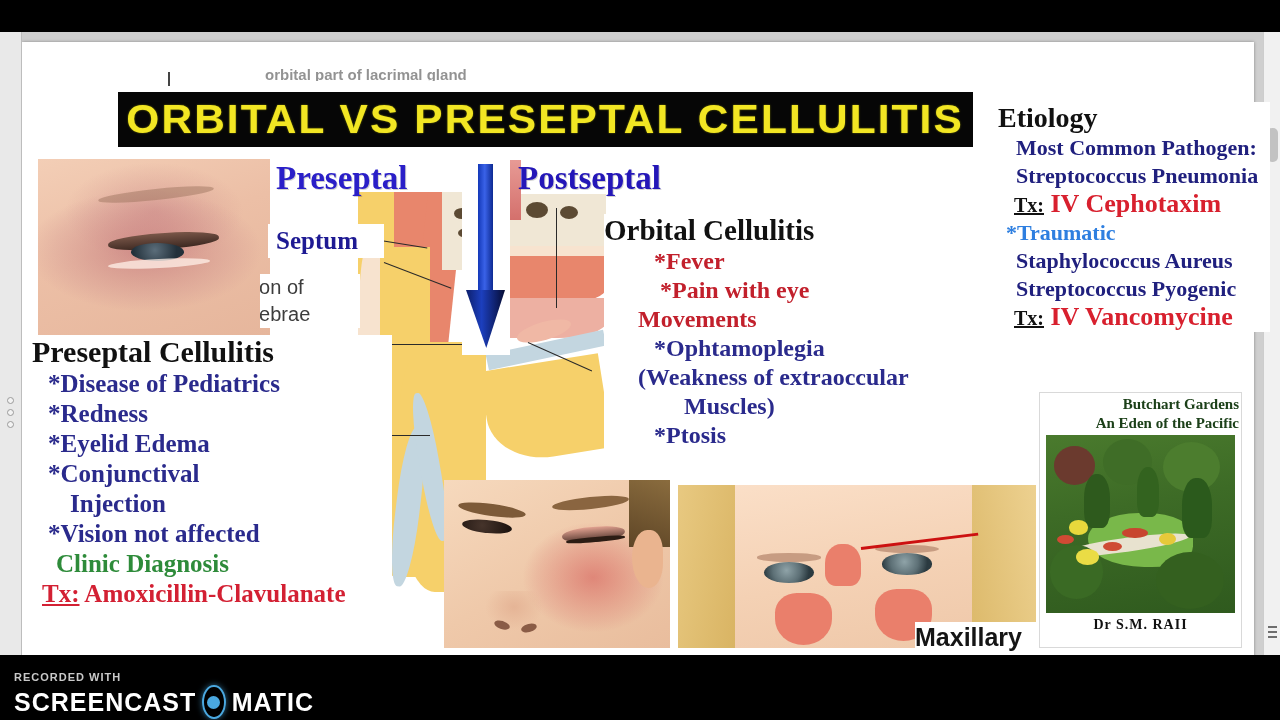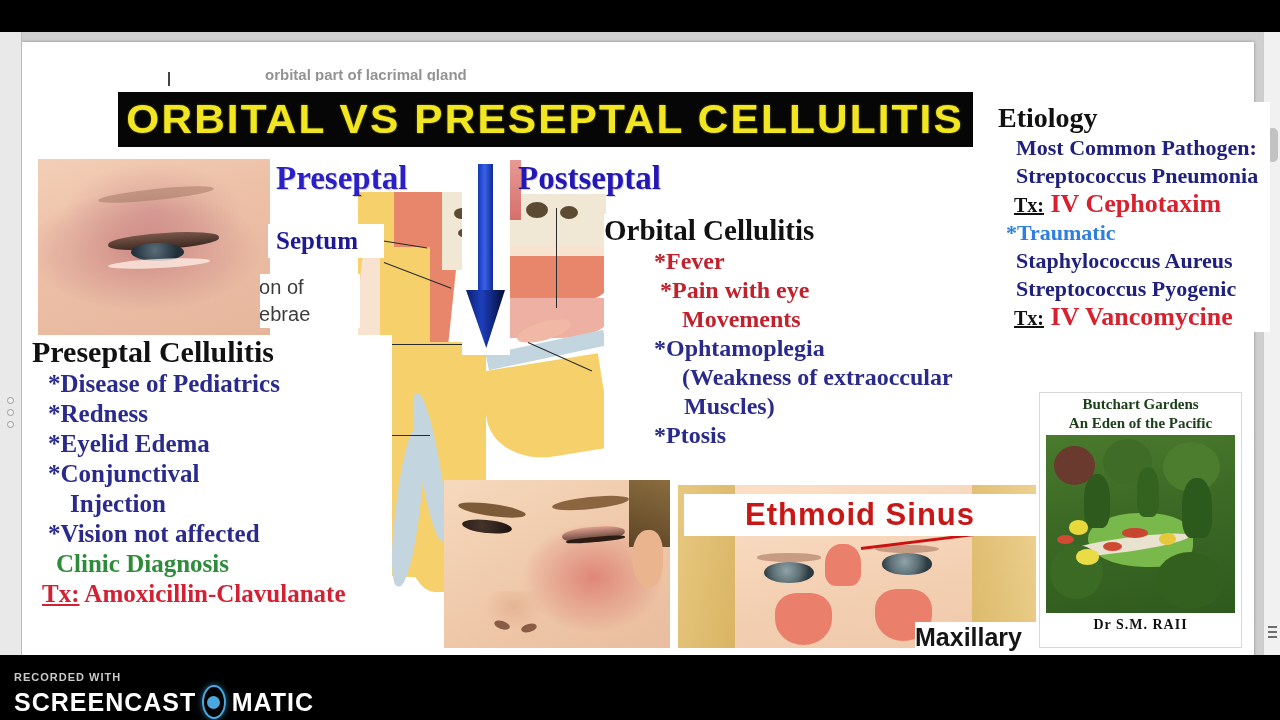--- a/index.html
+++ b/index.html
@@ -177,21 +177,21 @@
   .maxillary-label .t {
       color:#151515; font-family:Liberation Sans, sans-serif;
       font-weight:bold; font-size:25px; line-height:30px; }
 
   
   .garden-card {
     position:absolute; left:1039px; top:392px; width:203px; height:256px;
     background:#fff; border:1px solid #d9d9d9; overflow:hidden;
   }
   .garden-card .cap {
-    text-align:center; color:#1c4019;
+    text-align:right; color:#1c4019;
     font-family:"Liberation Serif", serif; font-weight:bold;
     font-size:15px; line-height:17px; padding:3px 2px 2px;
   }
   .garden-img {
     position:relative; margin:1px 6px 0; height:178px; overflow:hidden;
     background:linear-gradient(170deg,#4a7a2d 0%,#3d6b26 40%,#2f5a1e 100%);
   }
   .garden-img .lawn {
     position:absolute; left:22%; top:44%; width:56%; height:30%;
     background:#79b84a; border-radius:50% 45% 40% 55%; }
@@ -281,21 +281,21 @@
   .col-center { position:absolute; left:604px; top:214px; width:400px; background:#fff; }
   .col-center .h {
     color:#111; font-family:"Liberation Serif", serif; font-weight:bold;
     font-size:29px; line-height:33px; }
   .col-center ul { list-style:none; }
   .col-center li {
     font-family:"Liberation Serif", serif; font-weight:bold;
     font-size:24px; line-height:29px; color:#2a2a8c; padding-left:50px; }
   .col-center li.red { color:#c2202c; }
   .col-center li.i1 { padding-left:56px; }
-  .col-center li.i2 { padding-left:78px; }
+  .col-center li.i2 { padding-left:34px; }
   .col-center li.i3 { padding-left:80px; }
   .col-center .green { color:#157a2e; padding-left:40px; }
   .center-caret {
     position:absolute; left:606px; top:305px; width:2px; height:32px; background:#8d8d8d;
   }
 
   
   .col-right { position:absolute; left:998px; top:102px; width:272px; background:#fff; }
   .col-right .h {
     color:#111; font-family:"Liberation Serif", serif; font-weight:bold;
@@ -491,23 +491,20 @@
     <div class="hair-r"></div>
     <div class="lid l"></div>
     <div class="lid r"></div>
     <div class="eye l"></div>
     <div class="eye r"></div>
     <div class="eth"></div>
     <div class="max l"></div>
     <div class="max r"></div>
     <div class="pointer"></div>
   </div>
-  <div class="sinus-label">
-    <span class="t">Ethmoid Sinus</span>
-  </div>
   <div class="maxillary-label">
     <span class="t">Maxillary</span>
   </div>
 
   <div class="garden-card">
     <div class="cap">Butchart Gardens</div>
     <div class="cap" style="padding-top:0">An Eden of the Pacific</div>
     <div class="garden-img">
       <div class="lawn"></div>
       <div class="path"></div>

